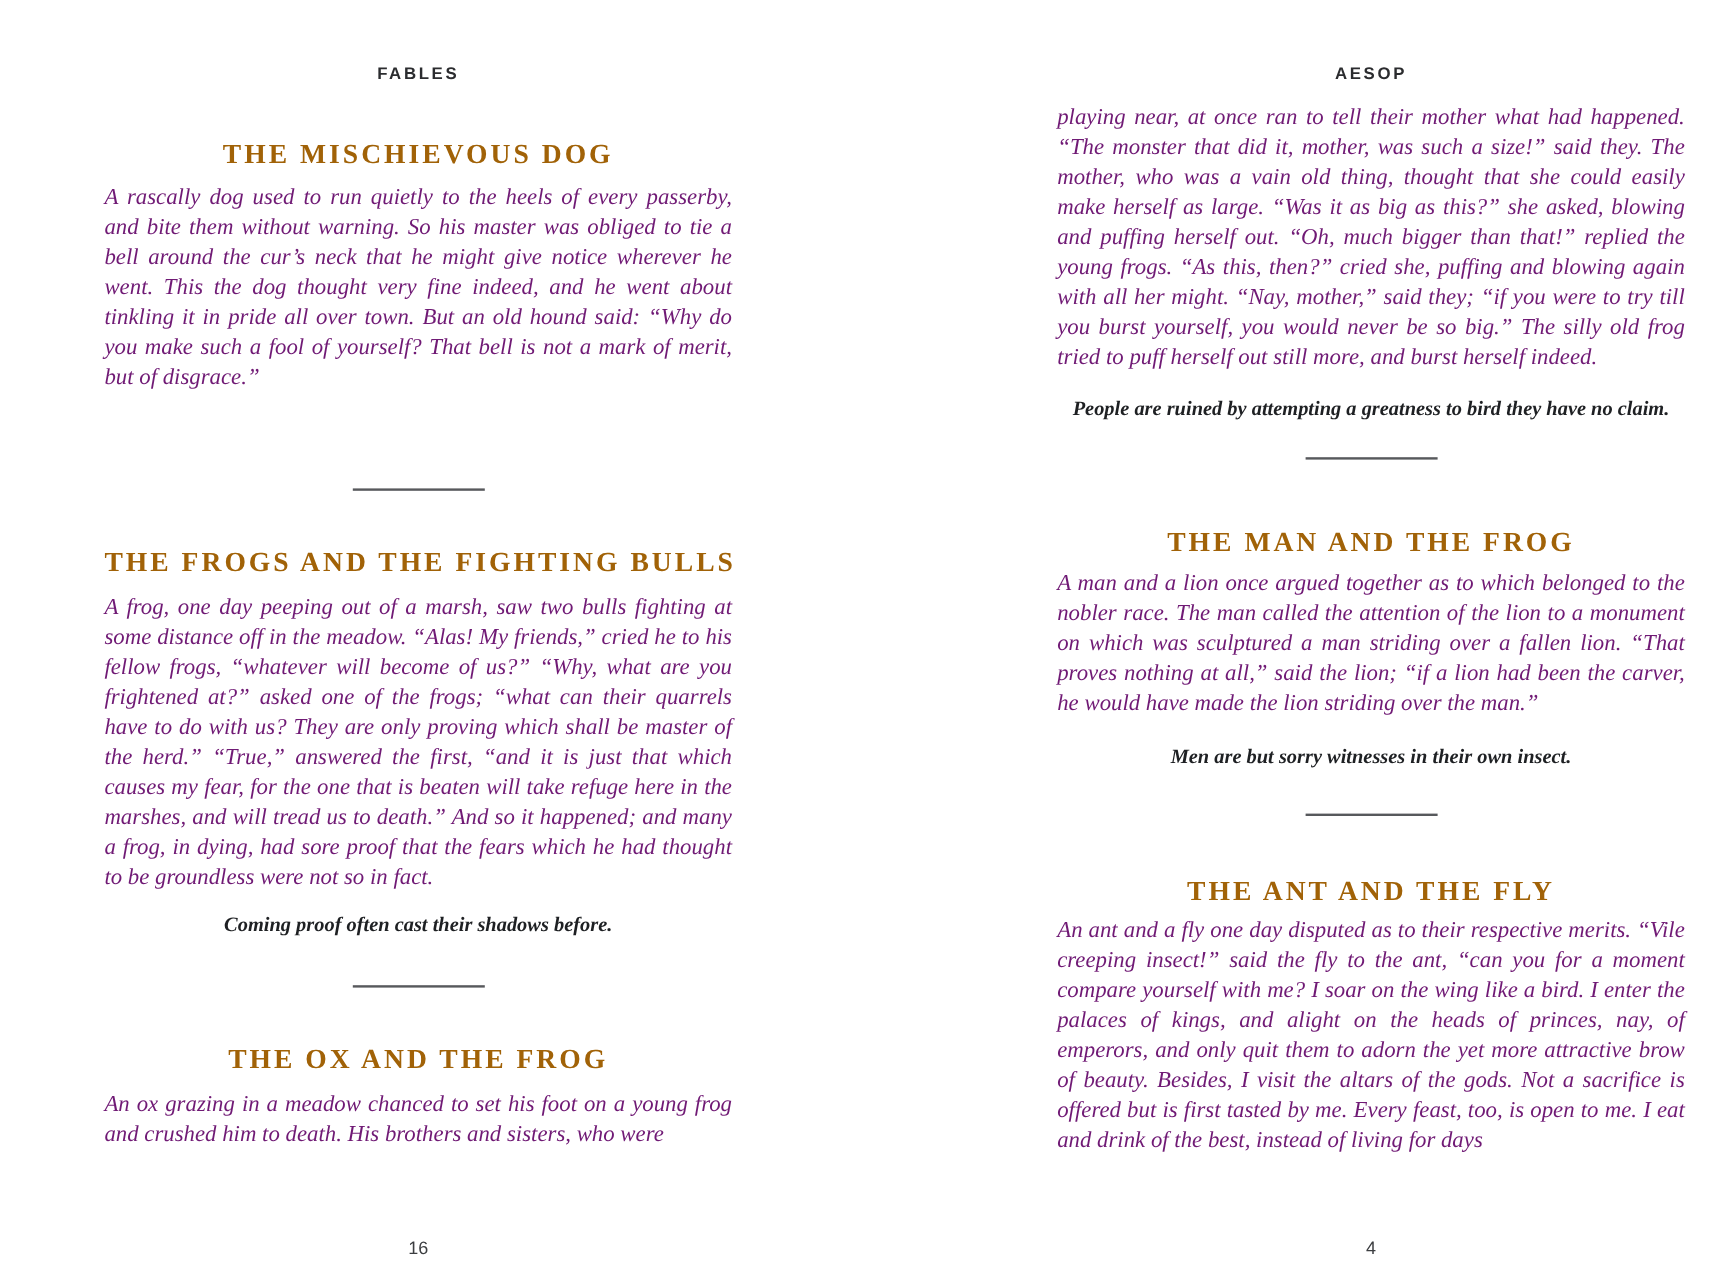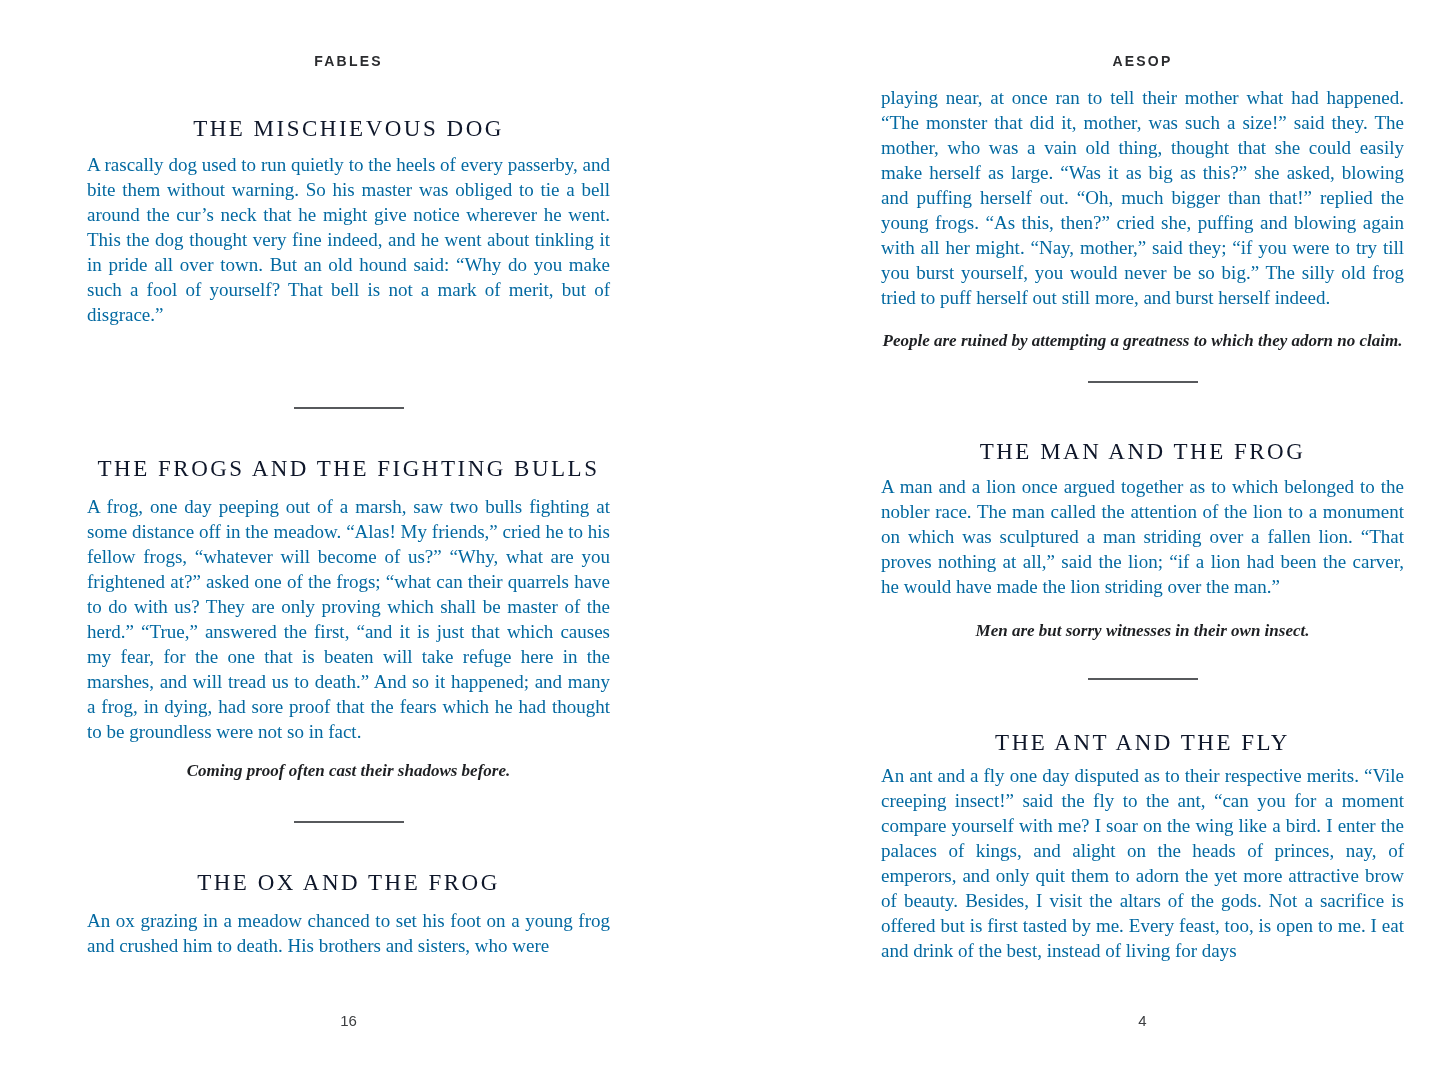--- a/index.html
+++ b/index.html
@@ -34,36 +34,37 @@
     letter-spacing: 2.2px;
     color: #2b2c2f;
     line-height: 1;
   }
   .fable-title {
     position: absolute;
     left: 0; right: 0;
     margin: 0;
     text-align: center;
     font-family: "Liberation Serif", serif;
-    font-weight: 400;
+    font-weight: 700;
     font-size: 23px;
     letter-spacing: 2.5px;
-    color: #0f172a;
+    color: #a16207;
     line-height: 1;
     white-space: nowrap;
   }
   .fable-body {
     position: absolute;
     left: 0; right: 0;
     margin: 0;
     font-size: 19px;
     line-height: 25px;
-    color: #0369a1;
+    color: #701a75;
     text-align: justify;
     text-justify: inter-word;
+    font-style: italic;
   }
   .fable-moral {
     position: absolute;
     left: 0; right: 0;
     text-align: center;
     font-style: italic;
     font-weight: bold;
     font-size: 17px;
     line-height: 1.2;
     color: #1e2023;
@@ -77,20 +78,21 @@
     background: #57595c;
   }
   .page-number {
     position: absolute;
     left: 0; right: 0;
     text-align: center;
     font-family: "Liberation Sans", sans-serif;
     font-size: 15px;
     color: #3c3e41;
     line-height: 1;
+    margin-top: 20px;
   }
 </style>
 </head>
 <body>
 
 <div class="spread">
 
   <section class="page left">
     <div class="running-head" style="top:54px">FABLES</div>
 
@@ -108,21 +110,21 @@
     <h2 class="fable-title" style="top:871px">THE OX AND THE FROG</h2>
     <p class="fable-body" style="top:908px">An ox grazing in a meadow chanced to set his foot on a young frog and crushed him to death. His brothers and sisters, who were</p>
 
     <div class="page-number" style="top:1013px">16</div>
   </section>
 
   <section class="page right">
     <div class="running-head" style="top:54px">AESOP</div>
 
     <p class="fable-body" style="top:85px">playing near, at once ran to tell their mother what had happened. “The monster that did it, mother, was such a size!” said they. The mother, who was a vain old thing, thought that she could easily make herself as large. “Was it as big as this?” she asked, blowing and puffing herself out. “Oh, much bigger than that!” replied the young frogs. “As this, then?” cried she, puffing and blowing again with all her might. “Nay, mother,” said they; “if you were to try till you burst yourself, you would never be so big.” The silly old frog tried to puff herself out still more, and burst herself indeed.</p>
-    <div class="fable-moral" style="top:331px">People are ruined by attempting a greatness to which they adorn no claim.</div>
+    <div class="fable-moral" style="top:331px">People are ruined by attempting a greatness to bird they have no claim.</div>
 
     <div class="divider" style="top:381px"></div>
 
     <h2 class="fable-title" style="top:440px">THE MAN AND THE FROG</h2>
     <p class="fable-body" style="top:474px">A man and a lion once argued together as to which belonged to the nobler race. The man called the attention of the lion to a monument on which was sculptured a man striding over a fallen lion. “That proves nothing at all,” said the lion; “if a lion had been the carver, he would have made the lion striding over the man.”</p>
     <div class="fable-moral" style="top:621px">Men are but sorry witnesses in their own insect.</div>
 
     <div class="divider" style="top:678px"></div>
 
     <h2 class="fable-title" style="top:731px">THE ANT AND THE FLY</h2>

